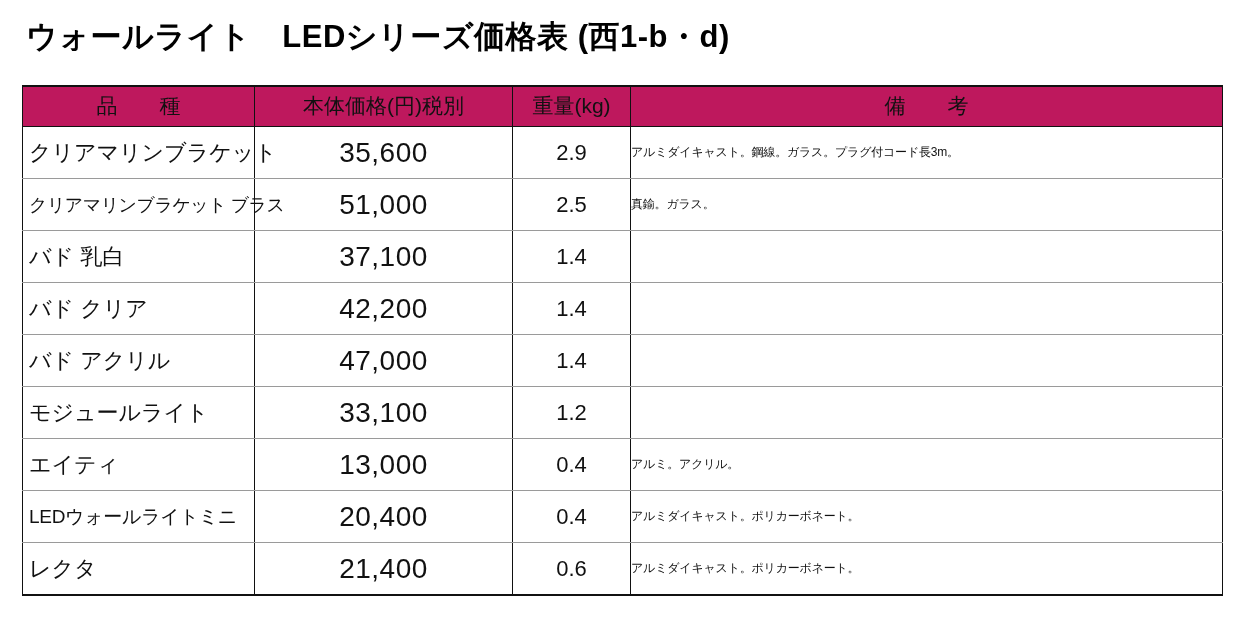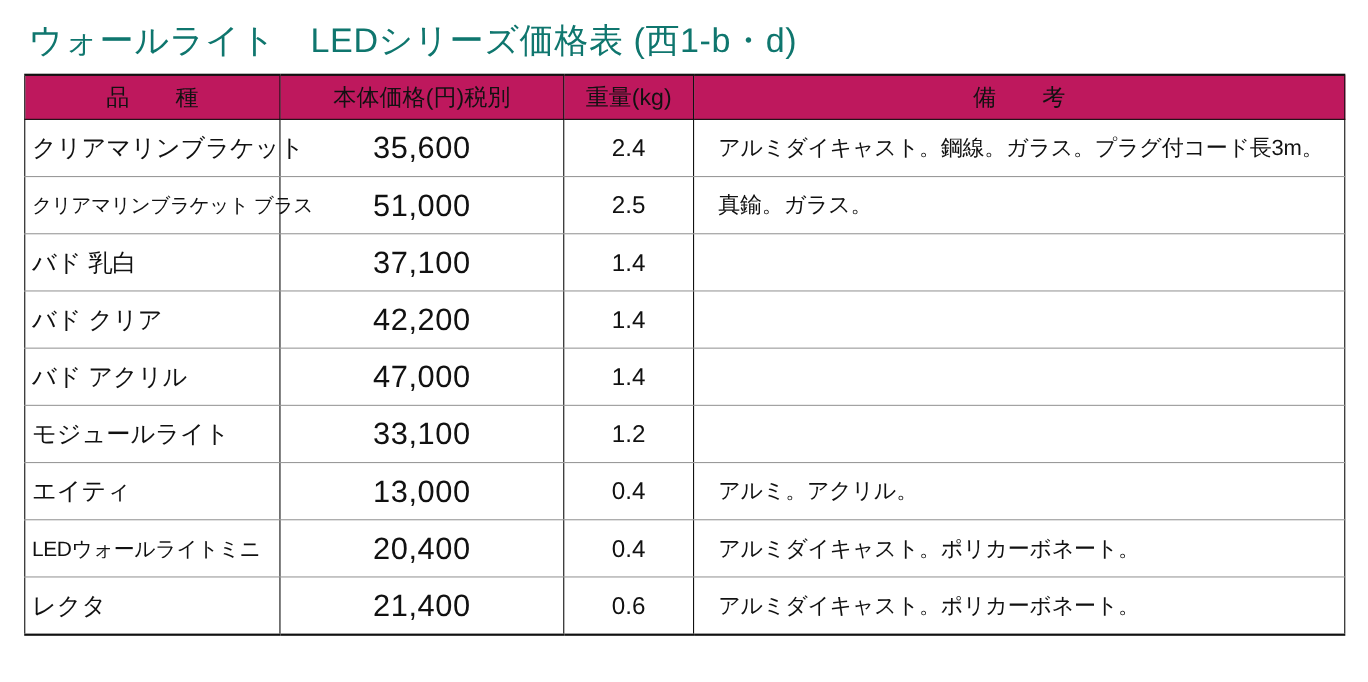--- a/index.html
+++ b/index.html
@@ -16,25 +16,25 @@
   }
   .page {
     position: relative;
     width: 1244px;
     height: 620px;
     box-sizing: border-box;
     padding: 18px 22px 0 22px;
   }
   .doc-title {
     font-size: 31px;
-    font-weight: 400;
+    font-weight: 700;
     letter-spacing: 0.5px;
     line-height: 1.2;
-    margin: 0 0 12px 4px;
-    color: #0f766e;
+    margin: 0 0 30px 4px;
+    color: #000000;
     white-space: nowrap;
   }
   table.price-table {
     border-collapse: collapse;
     width: 1200px;
     table-layout: fixed;
   }
   table.price-table col.c-name  { width: 232px; }
   table.price-table col.c-price { width: 258px; }
   table.price-table col.c-weight{ width: 118px; }
@@ -78,22 +78,22 @@
     font-weight: normal;
     font-size: 28px;
     letter-spacing: 0.5px;
   }
   td.weight {
     text-align: center;
     font-size: 22px;
   }
   td.note {
     text-align: left;
-    font-size: 20px;
-    padding-left: 22px;
+    font-size: 12px;
+    padding-left: 0;
     white-space: nowrap;
     letter-spacing: -0.2px;
   }
 </style>
 </head>
 <body>
 
 <div class="page">
 
   <h1 class="doc-title">ウォールライト　LEDシリーズ価格表 (西1-b・d)</h1>
@@ -110,21 +110,21 @@
         <th>品　　種</th>
         <th>本体価格(円)税別</th>
         <th>重量(kg)</th>
         <th>備　　考</th>
       </tr>
     </thead>
     <tbody>
       <tr>
         <td class="name">クリアマリンブラケット</td>
         <td class="price">35,600</td>
-        <td class="weight">2.4</td>
+        <td class="weight">2.9</td>
         <td class="note">アルミダイキャスト。鋼線。ガラス。プラグ付コード長3m。</td>
       </tr>
       <tr>
         <td class="name tight">クリアマリンブラケット ブラス</td>
         <td class="price">51,000</td>
         <td class="weight">2.5</td>
         <td class="note">真鍮。ガラス。</td>
       </tr>
       <tr>
         <td class="name">バド 乳白</td>

